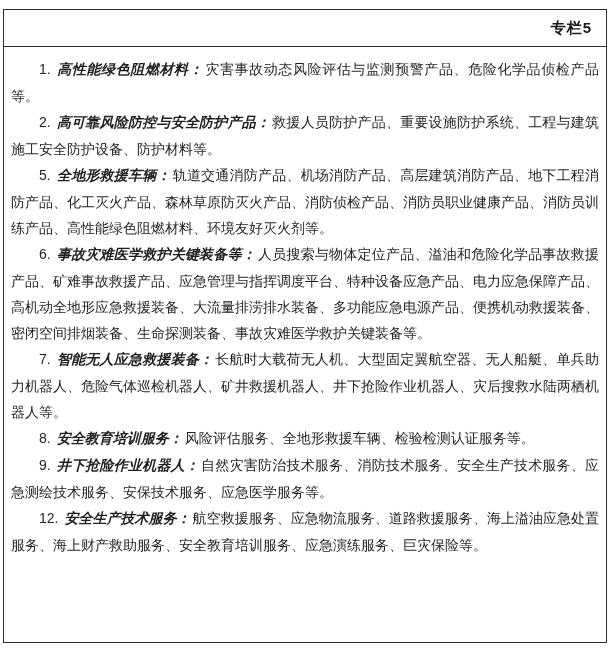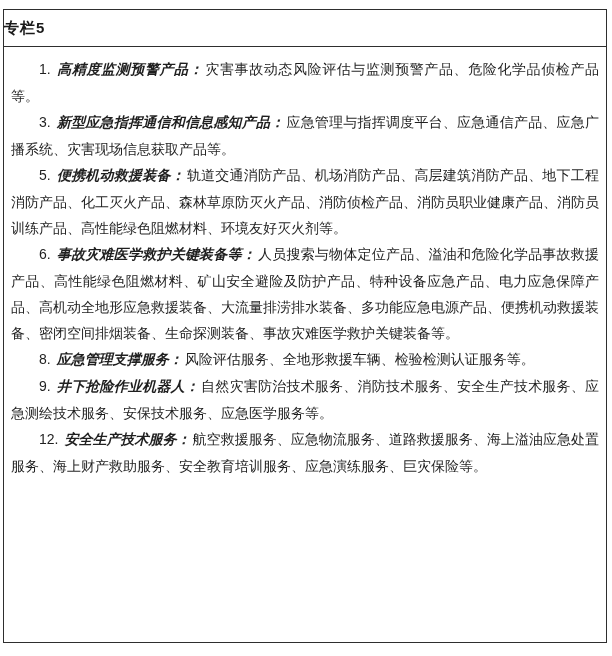--- a/index.html
+++ b/index.html
@@ -19,21 +19,21 @@
     height: 634px;
     border: 1px solid #2e2e2e;
     background: #ffffff;
     box-sizing: border-box;
   }
   .title-row {
     height: 36px;
     border-bottom: 1px solid #2e2e2e;
     display: flex;
     align-items: center;
-    justify-content: flex-start;
+    justify-content: flex-end;
     font-weight: bold;
     font-size: 15px;
     color: #1a1a1a;
     letter-spacing: 1px;
   }
   .title-prefix {
     margin-right: 14px;
   }
   .content {
     padding: 9px 7px 0 7px;
@@ -59,40 +59,43 @@
 </head>
 <body>
 
 <div class="box">
   <div class="title-row">
     <span class="title-prefix">专栏5</span>
   </div>
   <div class="content">
 
     <p class="item">
-      <span class="item-num">1.</span><span class="item-lead">高精度监测预警产品：</span><span class="item-body">灾害事故动态风险评估与监测预警产品、危险化学品侦检产品等。</span>
+      <span class="item-num">1.</span><span class="item-lead">高性能绿色阻燃材料：</span><span class="item-body">灾害事故动态风险评估与监测预警产品、危险化学品侦检产品等。</span>
+    </p>
+
+    <p class="item">
+      <span class="item-num">2.</span><span class="item-lead">高可靠风险防控与安全防护产品：</span><span class="item-body">救援人员防护产品、重要设施防护系统、工程与建筑施工安全防护设备、防护材料等。</span>
     </p>
 
 
-    <p class="item">
-      <span class="item-num">3.</span><span class="item-lead">新型应急指挥通信和信息感知产品：</span><span class="item-body">应急管理与指挥调度平台、应急通信产品、应急广播系统、灾害现场信息获取产品等。</span>
-    </p>
-
 
     <p class="item">
-      <span class="item-num">5.</span><span class="item-lead">便携机动救援装备：</span><span class="item-body">轨道交通消防产品、机场消防产品、高层建筑消防产品、地下工程消防产品、化工灭火产品、森林草原防灭火产品、消防侦检产品、消防员职业健康产品、消防员训练产品、高性能绿色阻燃材料、环境友好灭火剂等。</span>
+      <span class="item-num">5.</span><span class="item-lead">全地形救援车辆：</span><span class="item-body">轨道交通消防产品、机场消防产品、高层建筑消防产品、地下工程消防产品、化工灭火产品、森林草原防灭火产品、消防侦检产品、消防员职业健康产品、消防员训练产品、高性能绿色阻燃材料、环境友好灭火剂等。</span>
     </p>
 
     <p class="item">
-      <span class="item-num">6.</span><span class="item-lead">事故灾难医学救护关键装备等：</span><span class="item-body">人员搜索与物体定位产品、溢油和危险化学品事故救援产品、高性能绿色阻燃材料、矿山安全避险及防护产品、特种设备应急产品、电力应急保障产品、高机动全地形应急救援装备、大流量排涝排水装备、多功能应急电源产品、便携机动救援装备、密闭空间排烟装备、生命探测装备、事故灾难医学救护关键装备等。</span>
+      <span class="item-num">6.</span><span class="item-lead">事故灾难医学救护关键装备等：</span><span class="item-body">人员搜索与物体定位产品、溢油和危险化学品事故救援产品、矿难事故救援产品、应急管理与指挥调度平台、特种设备应急产品、电力应急保障产品、高机动全地形应急救援装备、大流量排涝排水装备、多功能应急电源产品、便携机动救援装备、密闭空间排烟装备、生命探测装备、事故灾难医学救护关键装备等。</span>
     </p>
 
+    <p class="item">
+      <span class="item-num">7.</span><span class="item-lead">智能无人应急救援装备：</span><span class="item-body">长航时大载荷无人机、大型固定翼航空器、无人船艇、单兵助力机器人、危险气体巡检机器人、矿井救援机器人、井下抢险作业机器人、灾后搜救水陆两栖机器人等。</span>
+    </p>
 
     <p class="item">
-      <span class="item-num">8.</span><span class="item-lead">应急管理支撑服务：</span><span class="item-body">风险评估服务、全地形救援车辆、检验检测认证服务等。</span>
+      <span class="item-num">8.</span><span class="item-lead">安全教育培训服务：</span><span class="item-body">风险评估服务、全地形救援车辆、检验检测认证服务等。</span>
     </p>
 
     <p class="item">
       <span class="item-num">9.</span><span class="item-lead">井下抢险作业机器人：</span><span class="item-body">自然灾害防治技术服务、消防技术服务、安全生产技术服务、应急测绘技术服务、安保技术服务、应急医学服务等。</span>
     </p>
 
     <p class="item">
       <span class="item-num">12.</span><span class="item-lead">安全生产技术服务：</span><span class="item-body">航空救援服务、应急物流服务、道路救援服务、海上溢油应急处置服务、海上财产救助服务、安全教育培训服务、应急演练服务、巨灾保险等。</span>
     </p>
 

